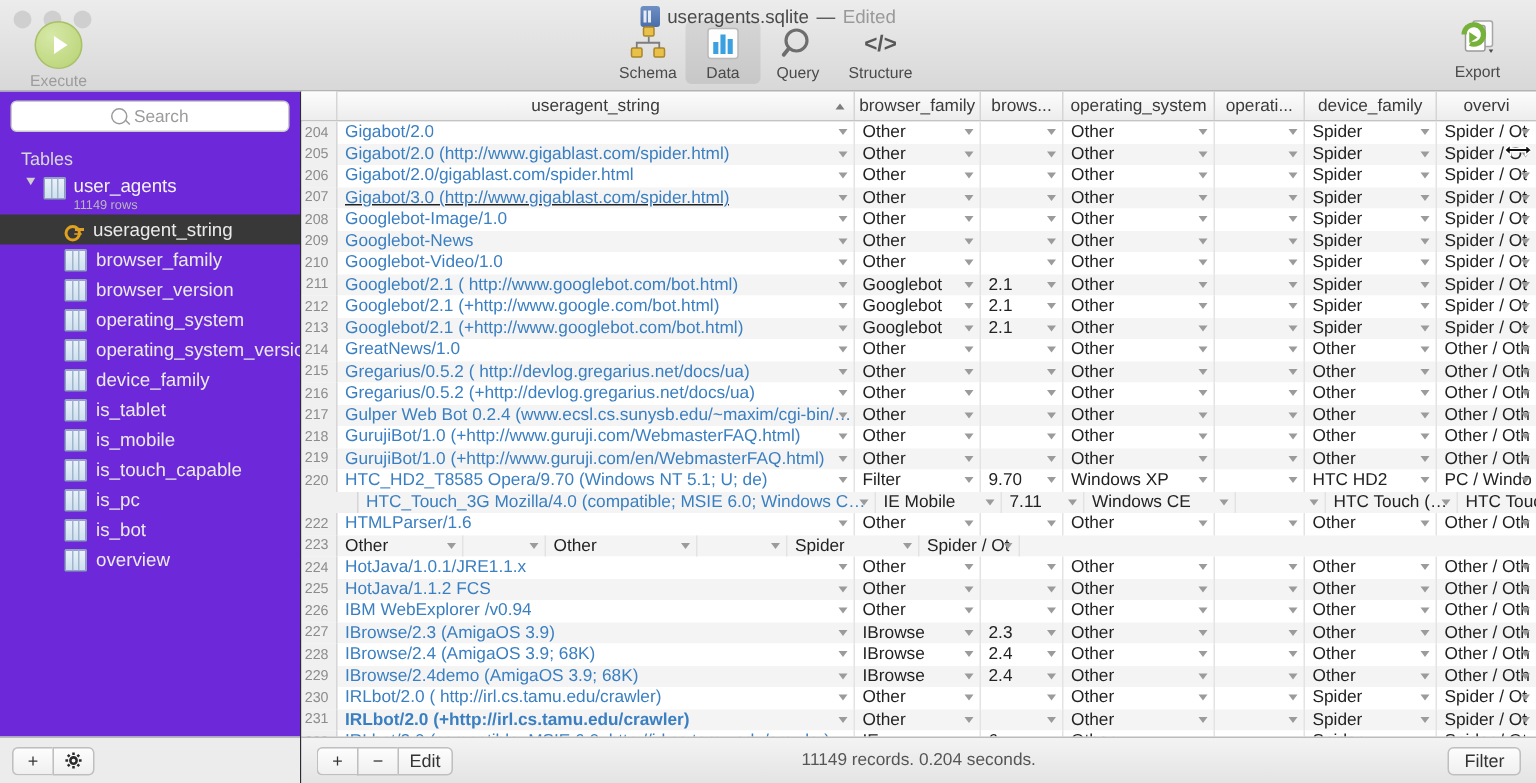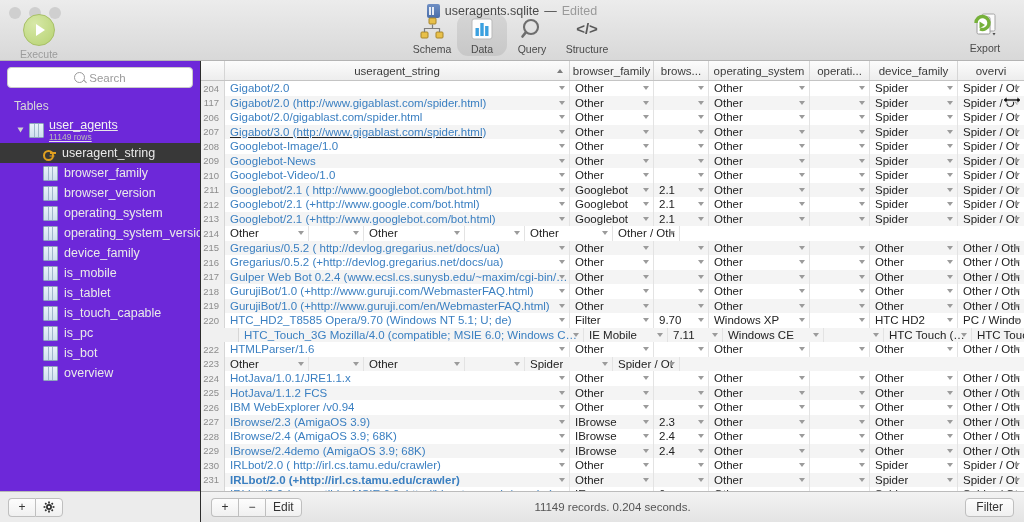--- a/index.html
+++ b/index.html
@@ -39,21 +39,21 @@
   .wintitle .edited{color:#9a9a9a;}
   .tb-left{position:absolute;left:4px;top:14px;width:70px;text-align:center;}
   .tb-right{position:absolute;right:4px;top:12px;width:70px;text-align:center;}
   .tb-center{
     position:absolute;left:0;right:0;top:14px;
     display:flex;justify-content:center;align-items:flex-start;gap:0px;
   }
   .tbitem{
     width:46px;text-align:center;cursor:default;padding:2px 2px 1px;border-radius:4px;
   }
-  .tbitem.sel{background:rgba(0,0,0,.08);border-radius:11px;}
+  .tbitem.sel{background:rgba(0,0,0,.08);}
   .tbitem .glyph{height:26px;display:flex;align-items:center;justify-content:center;}
   .tbitem .lbl{font-size:10.5px;color:#4a4a4a;line-height:12px;margin-top:1px;}
   .tbwide{width:56px;}
   .exec-circle{
     width:30px;height:30px;border-radius:50%;
     background:radial-gradient(circle at 35% 30%,#d7e8a8,#b6d271);
     border:1px solid #a8c067;display:flex;align-items:center;justify-content:center;
     margin:0 auto;
   }
   .exec-circle:after{
@@ -73,21 +73,21 @@
   }
   .searchwrap{padding:6px 7px 4px 7px;}
   .searchbox{
     height:19px;background:#fff;border-radius:4px;border:1px solid #c9c9c9;
     display:flex;align-items:center;justify-content:center;gap:4px;color:#9b9b9b;font-size:11.5px;
   }
   .mag{width:9px;height:9px;border:1.4px solid #9b9b9b;border-radius:50%;position:relative;display:inline-block;}
   .mag:after{content:"";position:absolute;width:4px;height:1.4px;background:#9b9b9b;transform:rotate(45deg);right:-3px;bottom:0px;}
   .tree{flex:1 1 auto;overflow:hidden;padding-top:4px;}
   .grouphdr{font-size:12px;color:#d8d8d8;padding:3px 0 4px 14px;font-weight:400;}
-  .tablerow{display:flex;align-items:center;gap:5px;padding:1px 0 1px 18px;height:26px;box-sizing:border-box;text-decoration:underline;}
+  .tablerow{display:flex;gap:5px;padding:1px 0 1px 18px;height:26px;box-sizing:border-box;}
   .disc{
     width:0;height:0;border-left:5px solid #cfcfcf;border-top:3.5px solid transparent;
     border-bottom:3.5px solid transparent;transform:rotate(90deg);flex:0 0 auto;margin-right:1px;
   }
   .tblicon{
     width:13px;height:13px;flex:0 0 auto;border:1px solid #8ea6bd;border-radius:1px;
     background:linear-gradient(#eaf2fa,#cfe0ef);position:relative;
   }
   .tblicon:after{
     content:"";position:absolute;top:0;bottom:0;left:4px;width:1px;background:#9fb6cb;
@@ -301,25 +301,25 @@
             <div class="colrow">
               <span class="tblicon"></span>
               <span>operating_system_version</span>
             </div>
             <div class="colrow">
               <span class="tblicon"></span>
               <span>device_family</span>
             </div>
             <div class="colrow">
               <span class="tblicon"></span>
-              <span>is_mobile</span>
+              <span>is_tablet</span>
             </div>
             <div class="colrow">
               <span class="tblicon"></span>
-              <span>is_tablet</span>
+              <span>is_mobile</span>
             </div>
             <div class="colrow">
               <span class="tblicon"></span>
               <span>is_touch_capable</span>
             </div>
             <div class="colrow">
               <span class="tblicon"></span>
               <span>is_pc</span>
             </div>
             <div class="colrow">
@@ -411,21 +411,21 @@
               <span class="txt">Spider</span>
               <span class="caret"></span>
             </div>
             <div class="cell" style="width: 67px; flex: 0 0 67px;">
               <span class="txt">Spider / Ot</span>
               <span class="caret"></span>
             </div>
           </div>
           <div class="row odd">
             <div class="cell num" style="width: 24px; flex: 0 0 24px;">
-              <span class="txt">117</span>
+              <span class="txt">205</span>
             </div>
             <div class="cell link" style="width: 345px; flex: 0 0 345px;">
               <span class="txt">Gigabot/2.0 (http://www.gigablast.com/spider.html)</span>
               <span class="caret"></span>
             </div>
             <div class="cell" style="width: 84px; flex: 0 0 84px;">
               <span class="txt">Other</span>
               <span class="caret"></span>
             </div>
             <div class="cell" style="width: 55px; flex: 0 0 55px;">
@@ -709,20 +709,24 @@
               <span class="caret"></span>
             </div>
             <div class="cell" style="width: 67px; flex: 0 0 67px;">
               <span class="txt">Spider / Ot</span>
               <span class="caret"></span>
             </div>
           </div>
           <div class="row even">
             <div class="cell num" style="width: 24px; flex: 0 0 24px;">
               <span class="txt">214</span>
+            </div>
+            <div class="cell link" style="width: 345px; flex: 0 0 345px;">
+              <span class="txt">GreatNews/1.0</span>
+              <span class="caret"></span>
             </div>
             <div class="cell" style="width: 84px; flex: 0 0 84px;">
               <span class="txt">Other</span>
               <span class="caret"></span>
             </div>
             <div class="cell" style="width: 55px; flex: 0 0 55px;">
               <span class="txt"></span>
               <span class="caret"></span>
             </div>
             <div class="cell" style="width: 101px; flex: 0 0 101px;">

